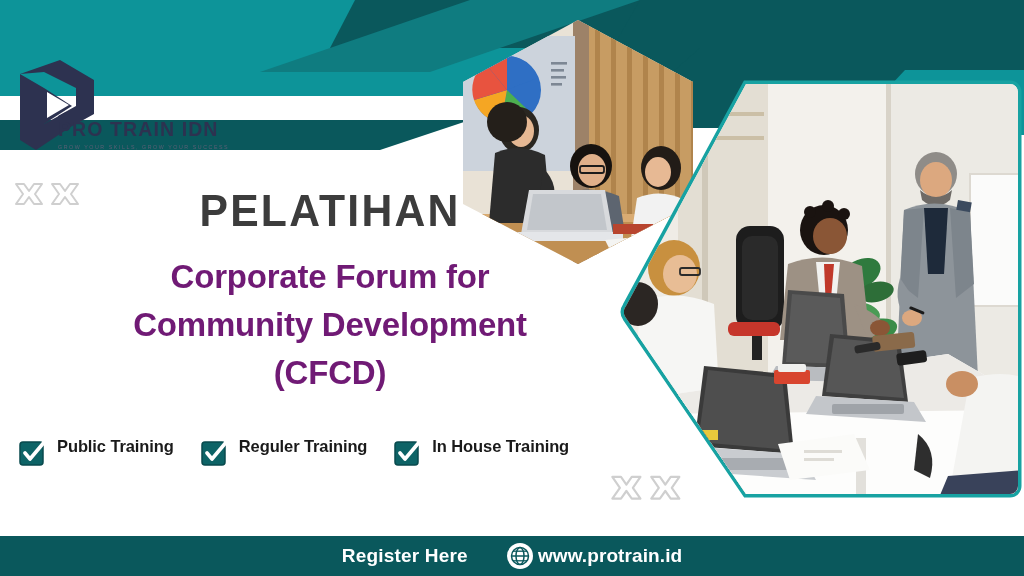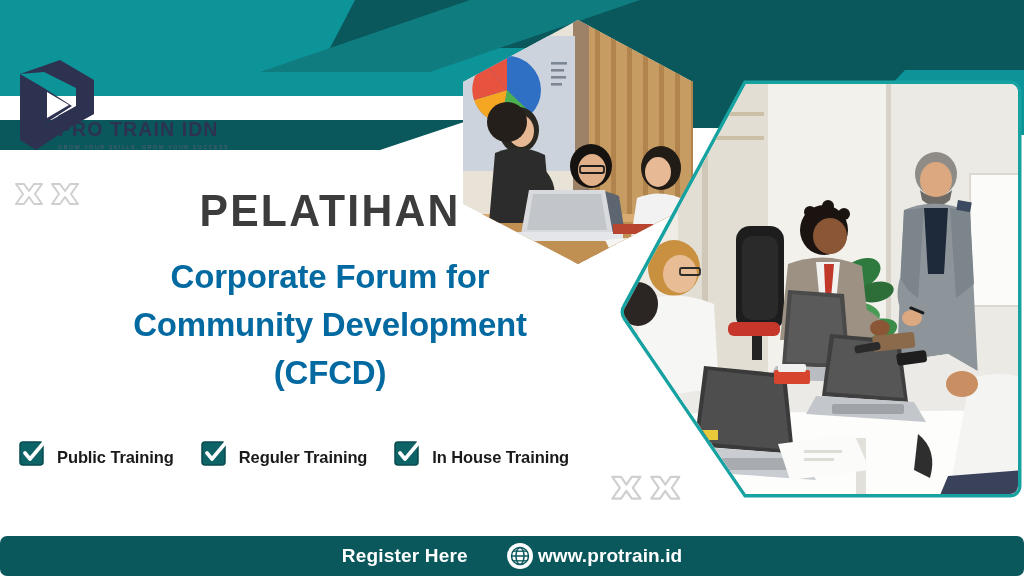--- a/index.html
+++ b/index.html
@@ -80,37 +80,37 @@
     letter-spacing: 2.3px;
     line-height: 1;
     margin: 0;
     transform: scaleX(0.97);
   }
   .course-title {
     margin: 20px auto 12px;
     width: 430px;
     font-size: 33px;
     font-weight: bold;
-    color: #0369a1;
+    color: #701a75;
     line-height: 1.45;
     letter-spacing: -0.2px;
   }
 
   
   .check-row {
     position: absolute;
     left: 18px;
     top: 437px;
     display: flex;
     align-items: center;
     gap: 26px;
   }
   .check-item {
     display: flex;
-    align-items: flex-end;
+    align-items: flex-start;
     gap: 9px;
   }
   .check-box {
     position: relative;
     width: 30px;
     height: 30px;
     flex: 0 0 auto;
   }
   .check-label {
     font-size: 16.5px;
@@ -125,21 +125,20 @@
     position: absolute;
     left: 0;
     bottom: 0;
     width: 1024px;
     height: 40px;
     background: #0a585c;
     display: flex;
     align-items: center;
     justify-content: center;
     gap: 38px;
-    border-radius: 7px;
   }
   .footer-register {
     font-size: 19px;
     font-weight: bold;
     color: #ffffff;
     letter-spacing: 0.2px;
   }
   .footer-site-group {
     display: flex;
     align-items: center;

